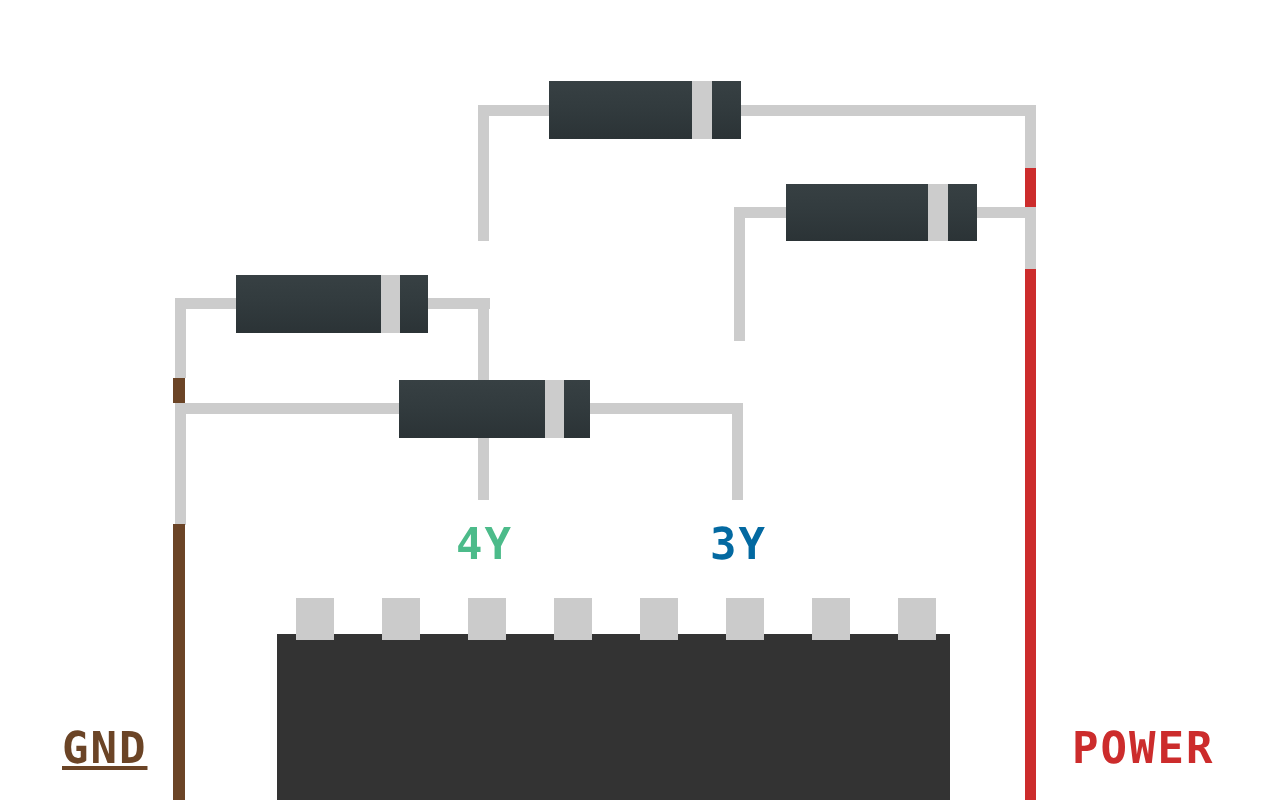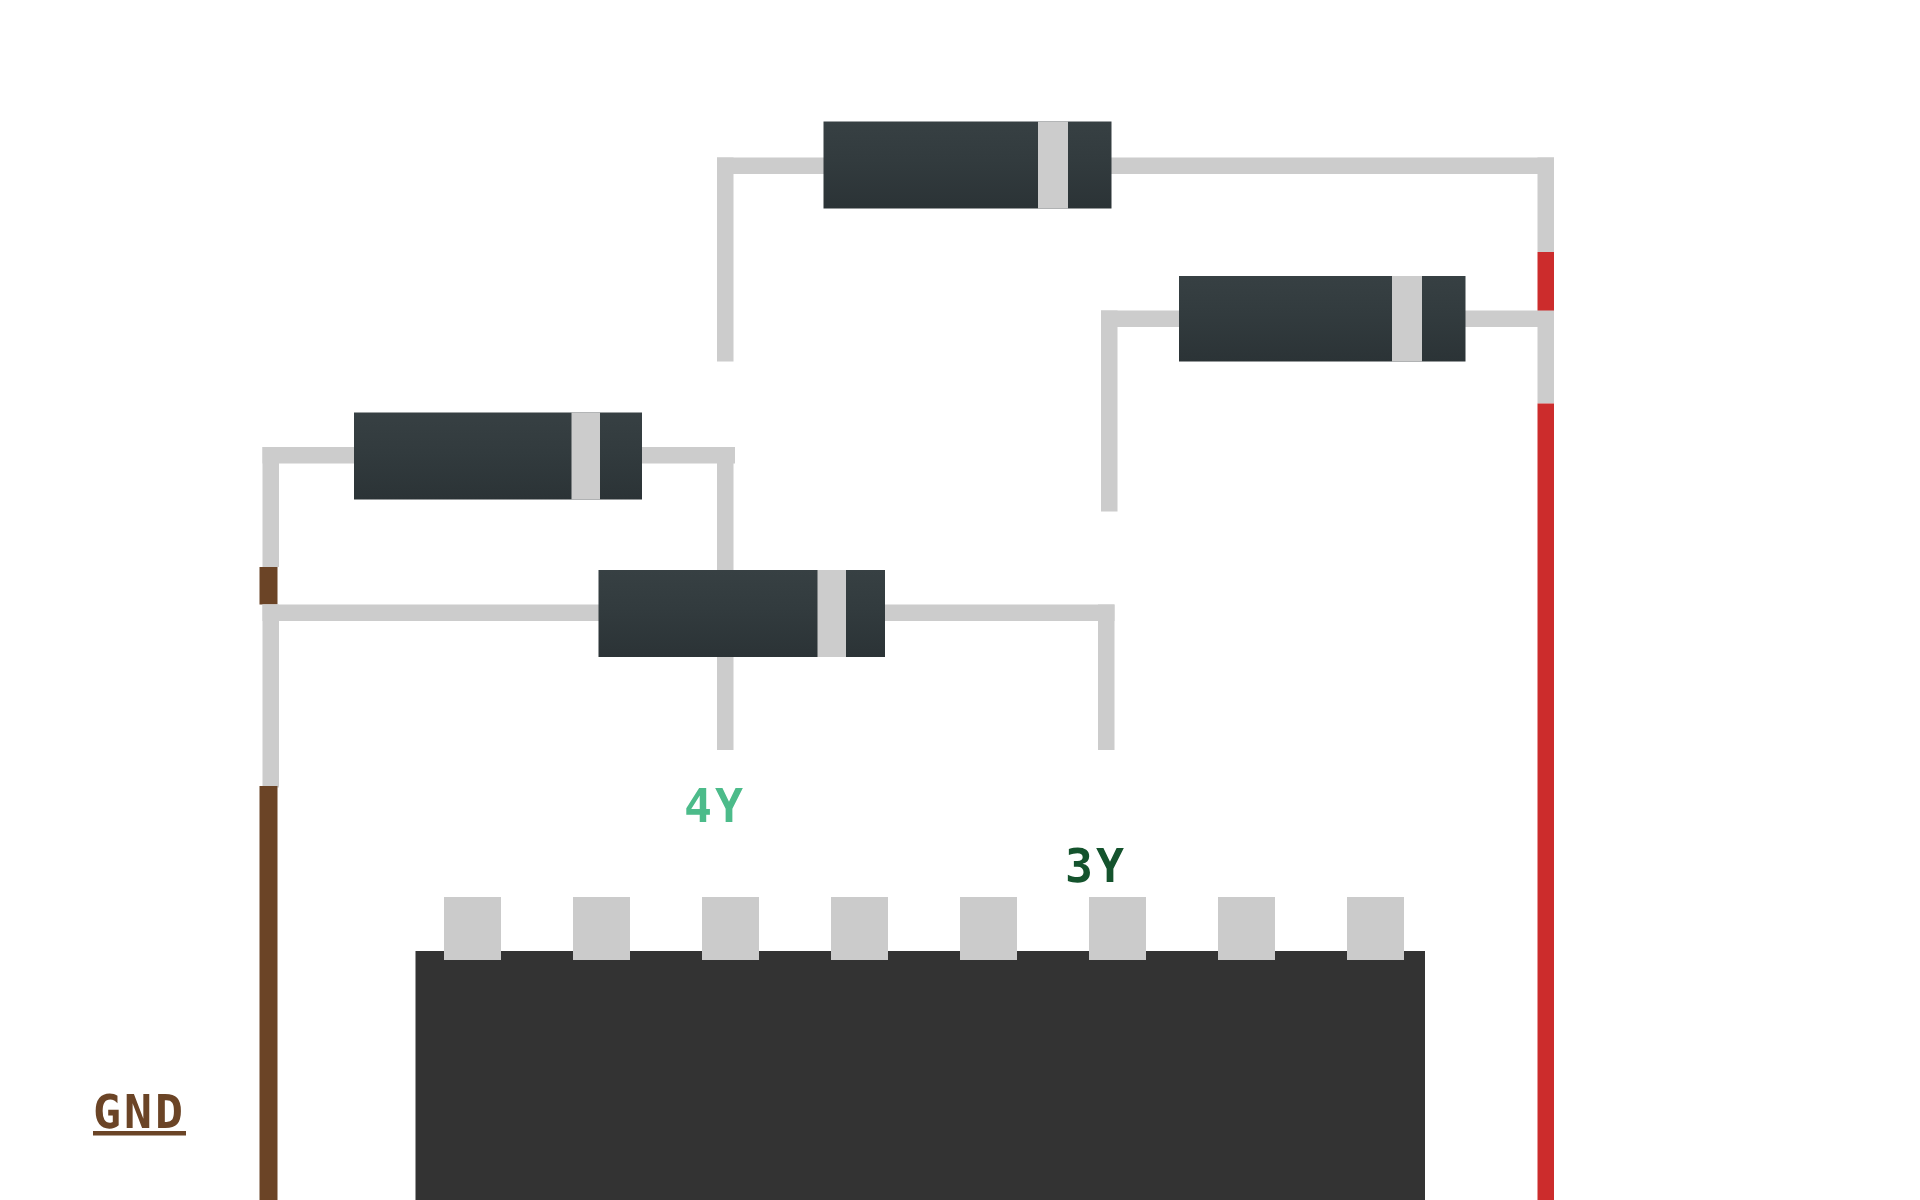--- a/index.html
+++ b/index.html
@@ -53,21 +53,21 @@
   }
   .chip-pin {
     position: absolute;
     background: #cbcbcb;
   }
 
   
   .pixel-label {
     position: absolute;
     font-family: "DejaVu Sans Mono", monospace;
-    font-size: 31px;
+    font-size: 44px;
     font-weight: bold;
     letter-spacing: 2px;
     line-height: 1;
     white-space: nowrap;
     -webkit-font-smoothing: none;
     text-rendering: geometricPrecision;
   }
   .label-signal { color: #4cbb8a; }
   .label-gnd    { color: #6b4426; text-decoration: underline; }
   .label-power  { color: #cc2c2c; }
@@ -128,18 +128,19 @@
         <div class="chip-pin" style="left: 554px; top: 598px; width: 38px; height: 42px; background: rgb(203, 203, 203); pointer-events: auto;"></div>
         <div class="chip-pin" style="left: 640px; top: 598px; width: 38px; height: 42px; background: rgb(203, 203, 203); pointer-events: auto;"></div>
         <div class="chip-pin" style="left: 726px; top: 598px; width: 38px; height: 42px; background: rgb(203, 203, 203); pointer-events: auto;"></div>
         <div class="chip-pin" style="left: 812px; top: 598px; width: 38px; height: 42px; background: rgb(203, 203, 203); pointer-events: auto;"></div>
         <div class="chip-pin" style="left: 898px; top: 598px; width: 38px; height: 42px; background: rgb(203, 203, 203); pointer-events: auto;"></div>
       </div>
   </div>
 
   <div class="pixel-label label-signal" id="label-4y" style="left: 456px; top: 523px; color: rgb(76, 187, 138);">4Y</div>
 
-  <div class="pixel-label label-signal" id="label-3y" style="left: 710px; top: 523px; color: #14532d; margin-top: 40px;">3Y</div>
+  <div class="pixel-label label-signal" id="label-3y" style="left: 710px; top: 523px; color: #0369a1;">3Y</div>
 
   <div class="pixel-label label-gnd" id="label-gnd" style="left: 62px; top: 727px; color: rgb(107, 68, 38);">GND</div>
 
+  <div class="pixel-label label-power" id="label-power" style="left: 1072px; top: 727px; color: rgb(204, 44, 44);">POWER</div>
 
 </div>
 
 </body></html>

